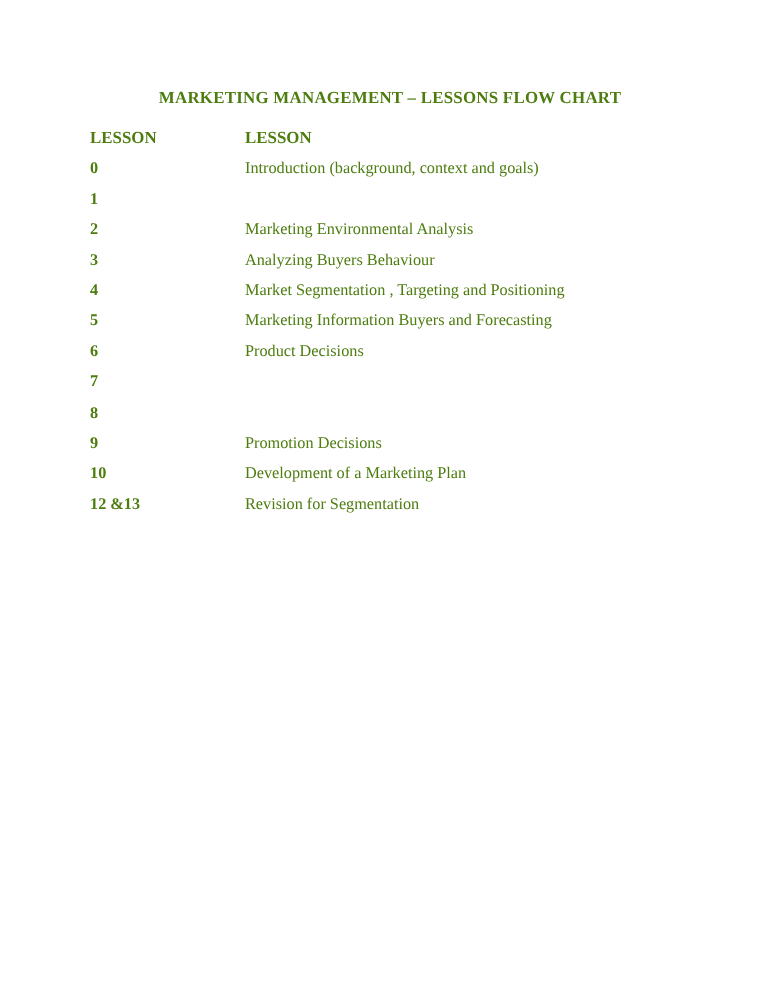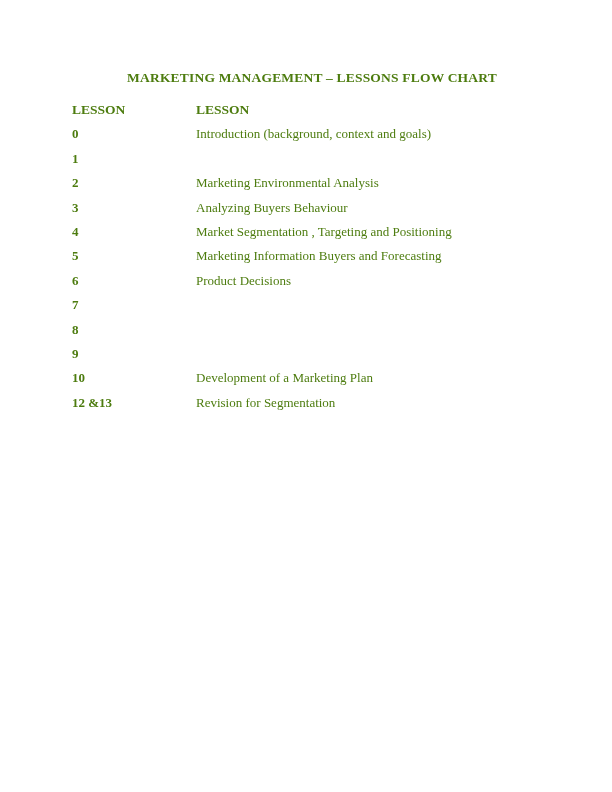--- a/index.html
+++ b/index.html
@@ -90,20 +90,21 @@
           <span class="topic-cell">Product Decisions</span>
         </div>
         <div class="row">
           <span class="lesson-cell">7</span>
         </div>
         <div class="row">
           <span class="lesson-cell">8</span>
         </div>
         <div class="row">
           <span class="lesson-cell">9</span>
+          <span class="topic-cell">Promotion Decisions</span>
         </div>
         <div class="row">
           <span class="lesson-cell">10</span>
           <span class="topic-cell">Development of a Marketing Plan</span>
         </div>
         <div class="row">
           <span class="lesson-cell">12 &amp;13</span>
           <span class="topic-cell">Revision for Segmentation</span>
         </div>
       </div>

